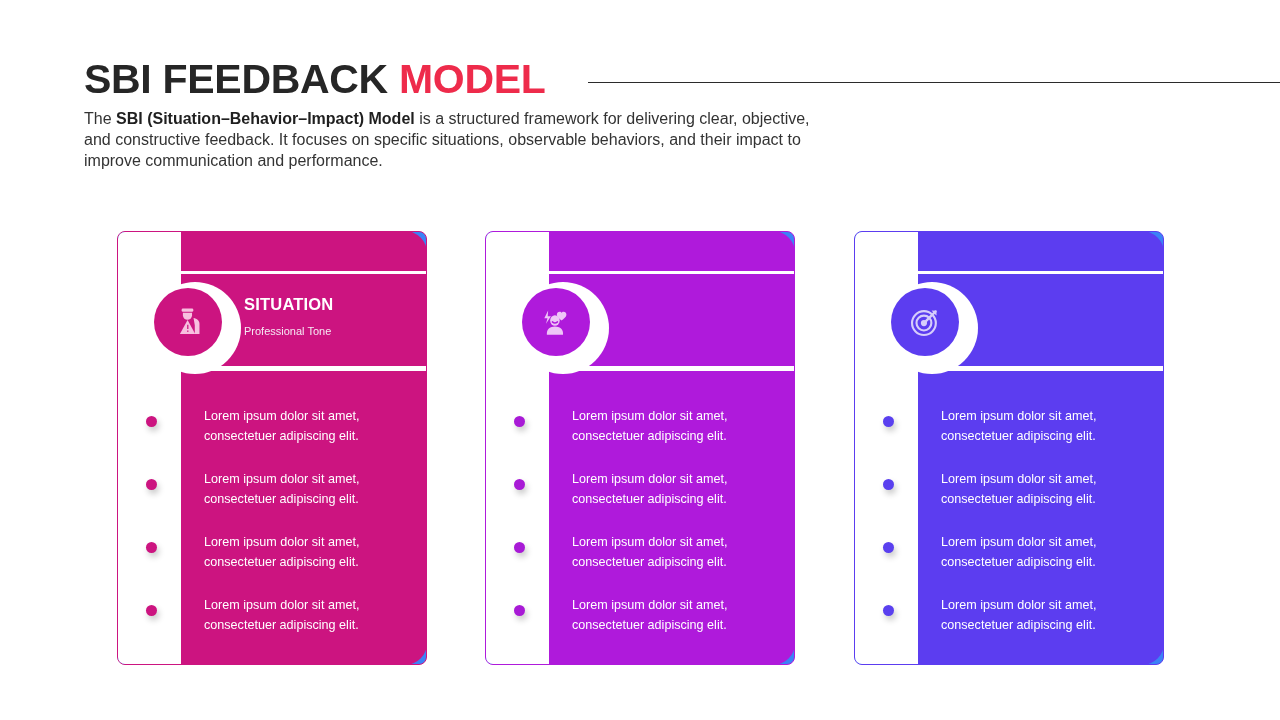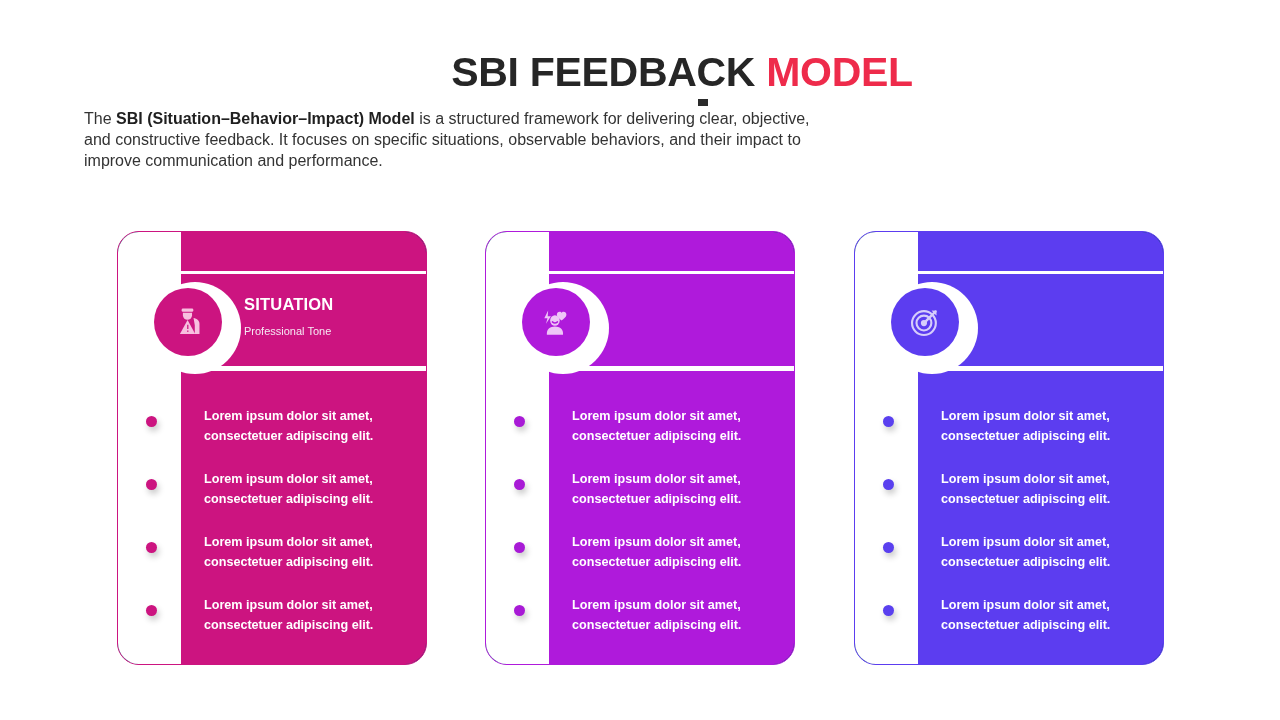--- a/index.html
+++ b/index.html
@@ -27,21 +27,20 @@
 
   
   .title-row {
     position: absolute;
     left: 84px;
     top: 52px;
     width: 1196px;
     height: 54px;
     display: flex;
     align-items: center;
-    flex-direction: column;
   }
 
   .page-title {
     font-size: 41px;
     font-weight: bold;
     letter-spacing: -0.3px;
     line-height: 1;
     white-space: nowrap;
     color: #262626;
   }
@@ -78,23 +77,23 @@
     top: 231px;
     width: 1280px;
     height: 436px;
   }
 
   .card {
     position: absolute;
     top: 0;
     width: 310px;
     height: 434px;
-    border-radius: 22px;
+    border-radius: 8px;
     border: 1px solid var(--c);
-    background: #0c4a6e;
+    background: #3b82f6;
     overflow: hidden;
     padding-left: 16px;
   }
 
   .card.c1 { left: 117px;  --c: #cc1480; --dot: #cc1480; }
   .card.c2 { left: 485px;  --c: #af1adb; --dot: #a81ad6; }
   .card.c3 { left: 854px;  --c: #5c3df0; --dot: #5a40ef; }
 
   
   .panel {
@@ -177,21 +176,20 @@
     line-height: 18px;
     font-weight: normal;
   }
 
   
   .list {
     position: absolute;
     left: 0;
     top: 166px;
     width: 100%;
-    font-weight: bold;
   }
 
   .list-item {
     position: relative;
     height: 63px;
   }
 
   .bullet {
     position: absolute;
     left: 28px;

